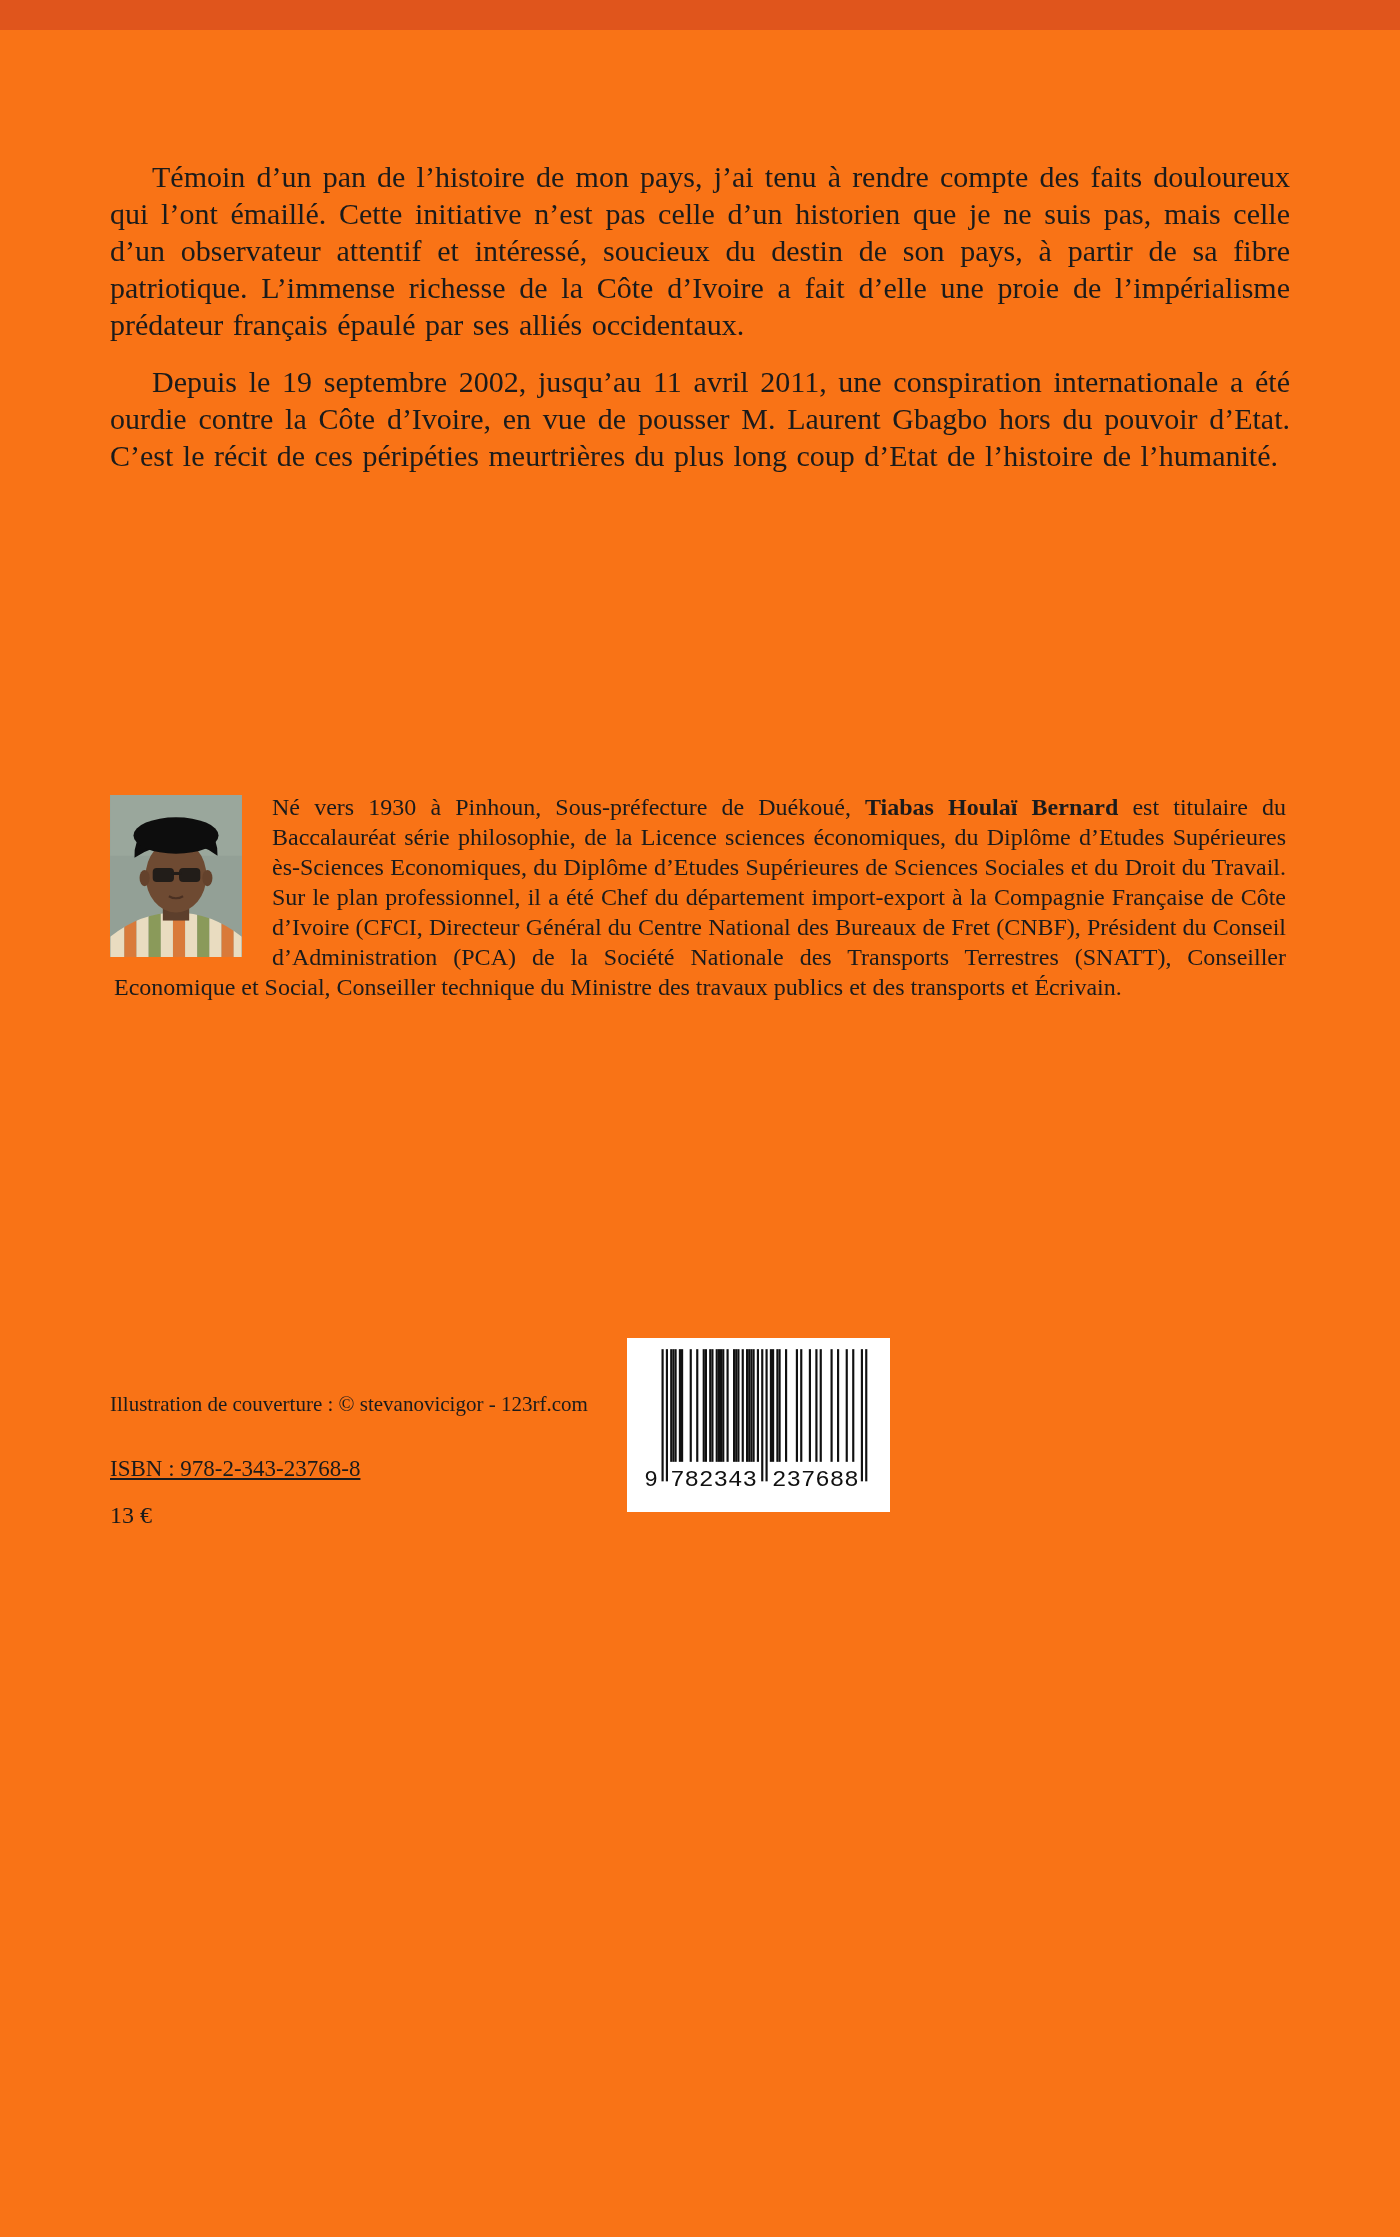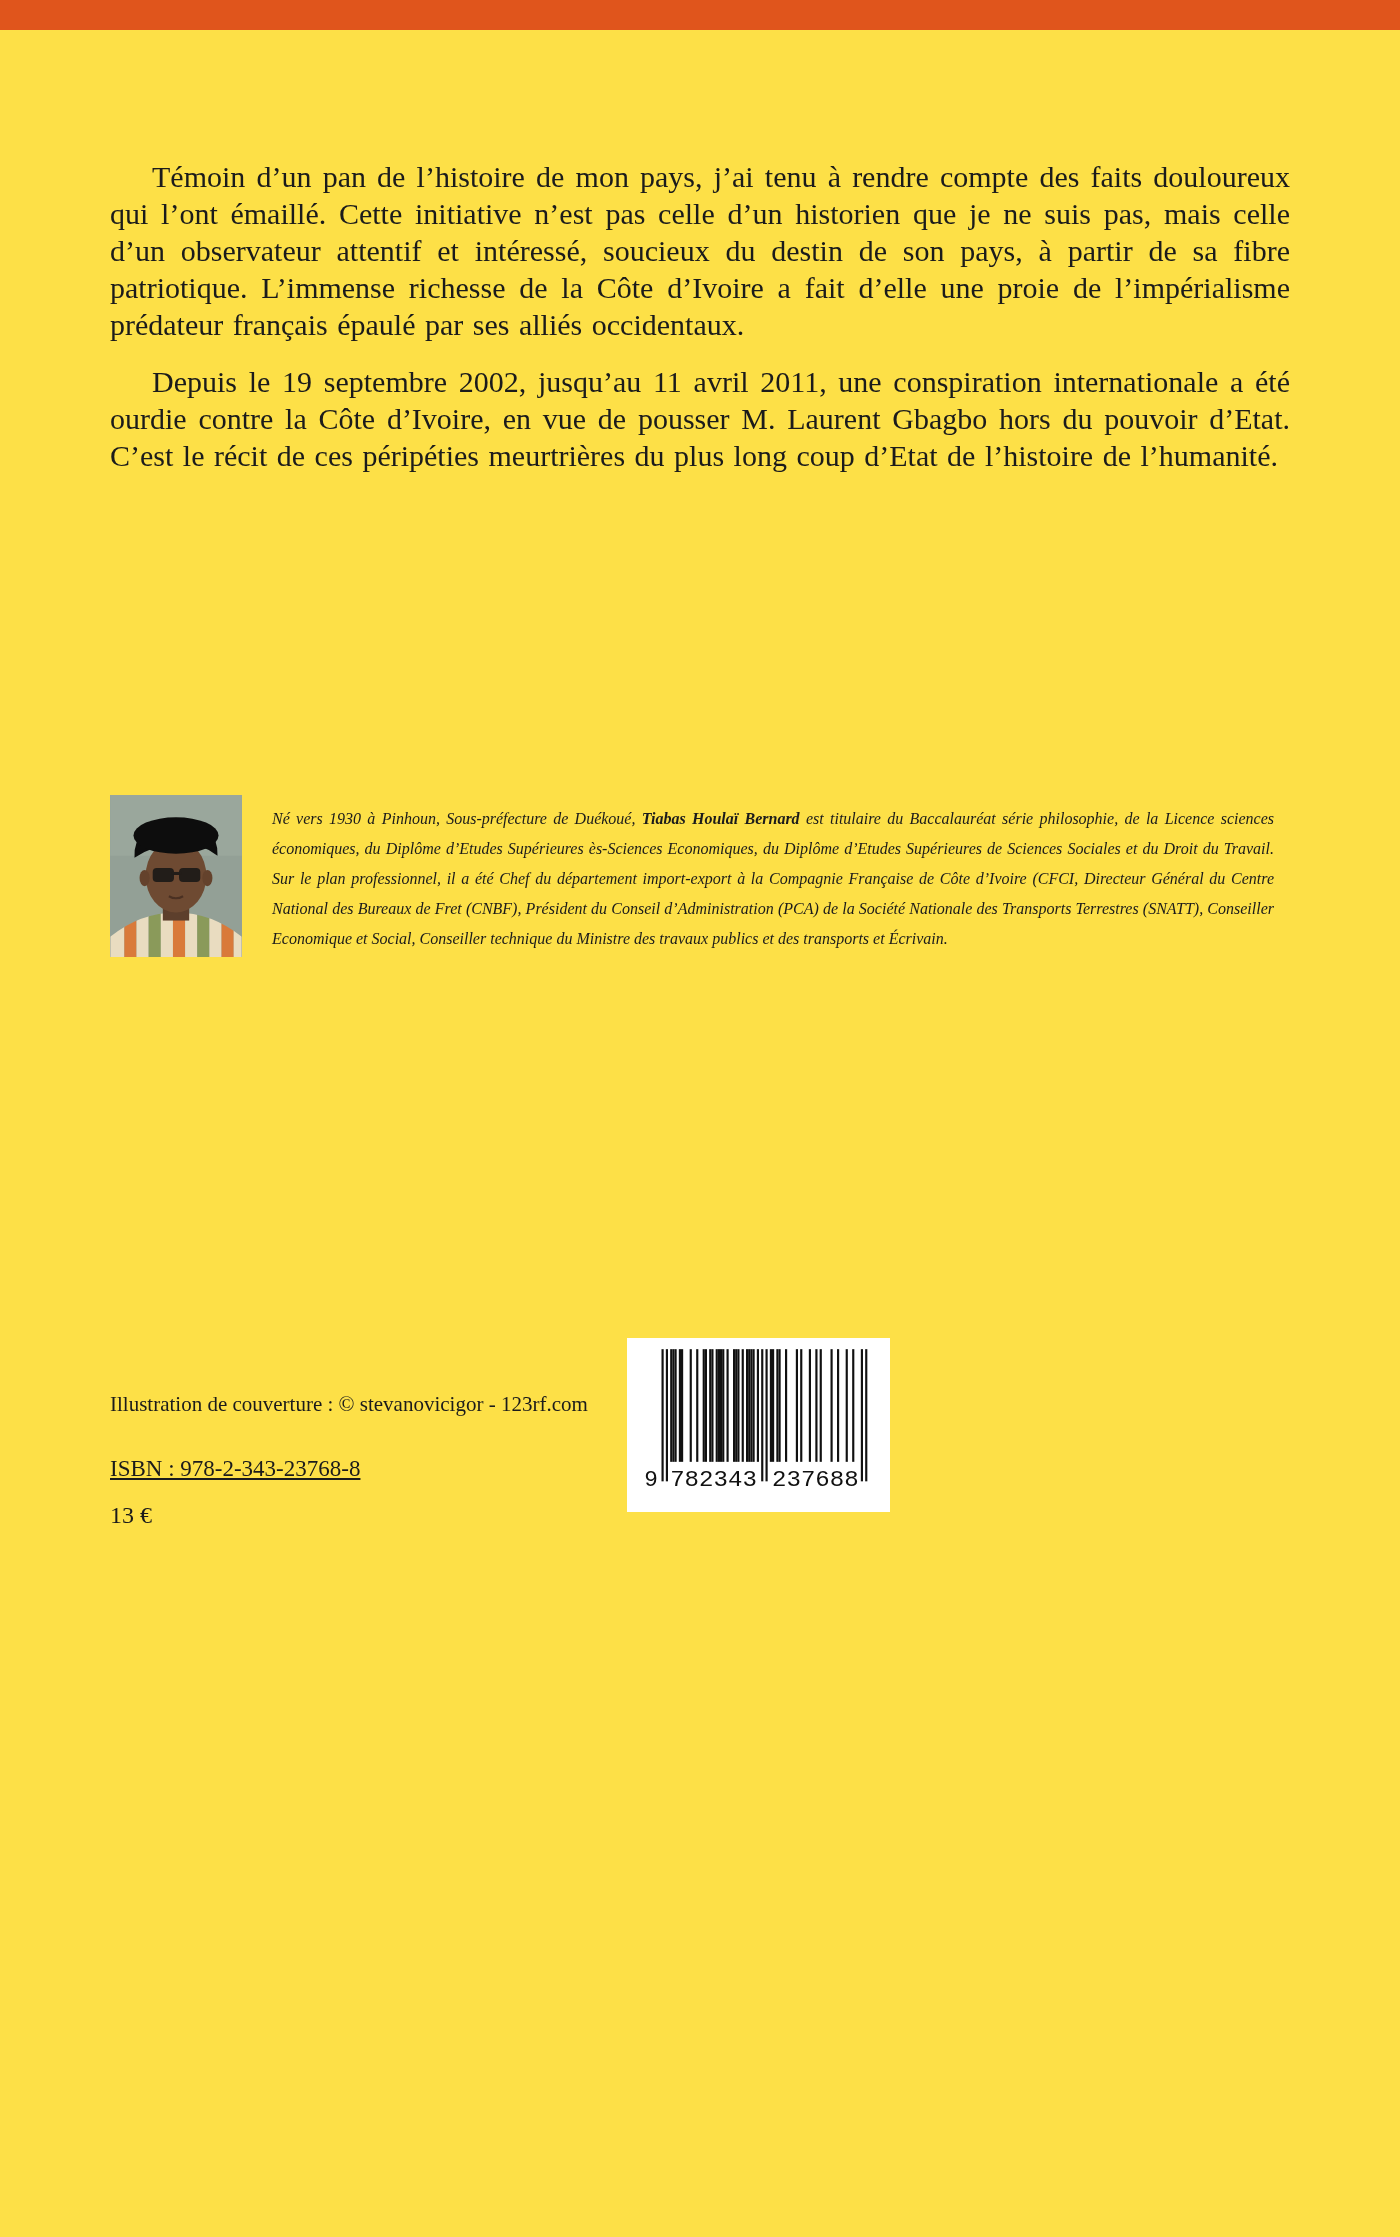--- a/index.html
+++ b/index.html
@@ -1,20 +1,20 @@
 <!DOCTYPE html>
 <html><head>
 <meta charset="utf-8">
 <style>
   html,body { margin:0; padding:0; background:#8e9ea3; }
   .page {
     position:relative;
     width:1400px; height:2237px;
     margin:0 auto;
-    background:#fde047;
+    background:#f97316;
     font-family:"Liberation Serif", serif;
     color:#1b1b1b;
     overflow:hidden;
   }
   .top-bar {
     position:absolute; top:0; left:0;
     width:100%; height:30px;
     background:#e0551c;
   }
   .synopsis {
@@ -30,23 +30,22 @@
     width:1180px;
   }
   .photo {
     float:left;
     width:132px; height:162px;
     margin:7px 30px 4px 0;
     background:#93a096;
   }
   .photo svg { display:block; width:100%; height:100%; }
   .bio {
-    margin:16px;
-    font-style:italic;
-    font-size:16px; line-height:30px;
+    margin:4px;
+    font-size:24px; line-height:30px;
     text-align:justify;
   }
   .bio .bold { font-weight:bold; }
   .credit  { position:absolute; top:1392px; left:110px; font-size:21px; }
   .isbn    { position:absolute; top:1456px; left:110px; font-size:23px;text-decoration:underline; }
   .price   { position:absolute; top:1502px; left:110px; font-size:24px; }
   .barcode-box {
     position:absolute; left:627px; top:1338px;
     width:263px; height:174px;
     background:#ffffff;

